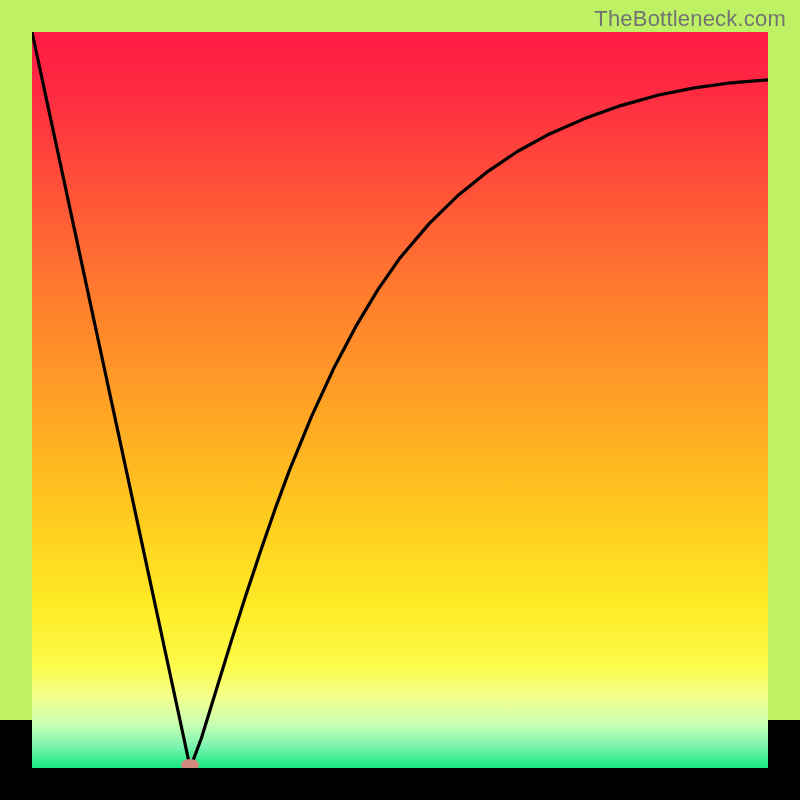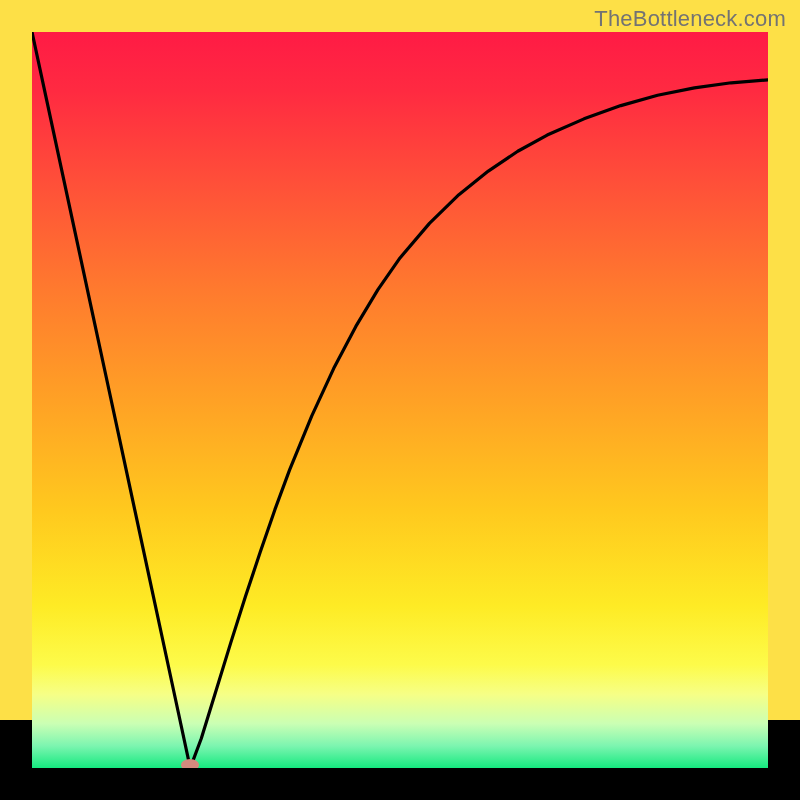--- a/index.html
+++ b/index.html
@@ -8,21 +8,21 @@
     width: 800px;
     height: 800px;
     overflow: hidden;
     background: #000;
     font-family: Arial, Helvetica, sans-serif;
   }
   .frame {
     position: relative;
     width: 800px;
     height: 720px;
-    background: #fde047;
+    background: #bef264;
   }
   .watermark {
     position: absolute;
     top: 6px;
     right: 14px;
     color: #737373;
     font-size: 22px;
     font-weight: 400;
     letter-spacing: 0.2px;
     z-index: 5;

